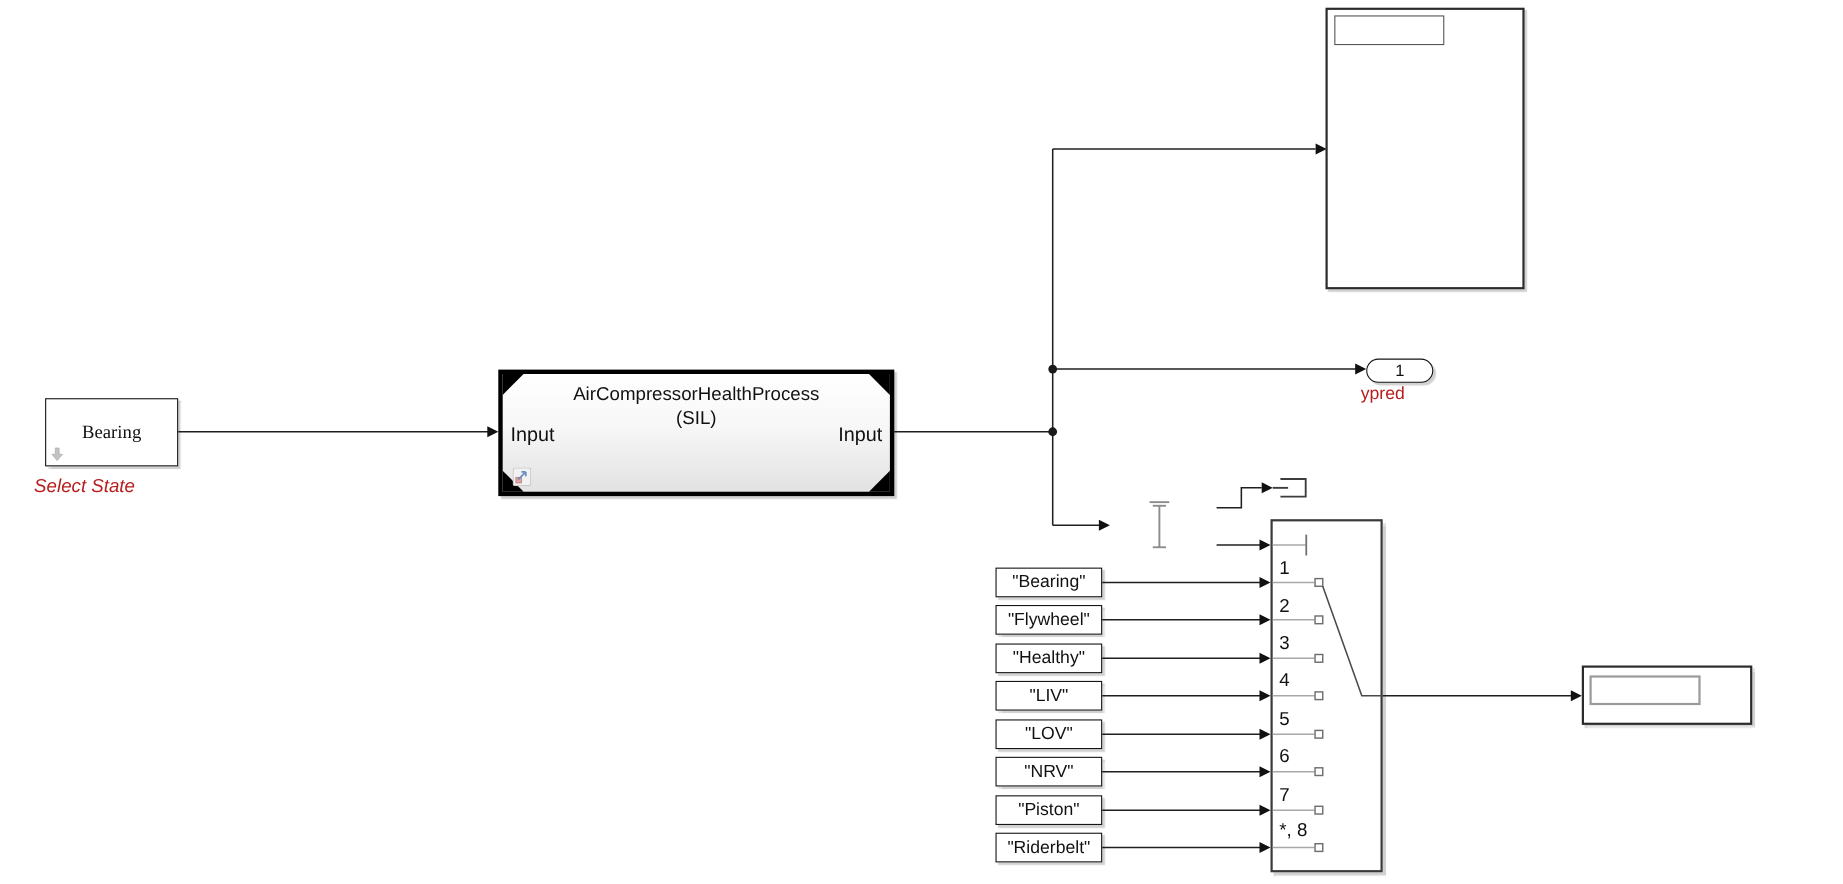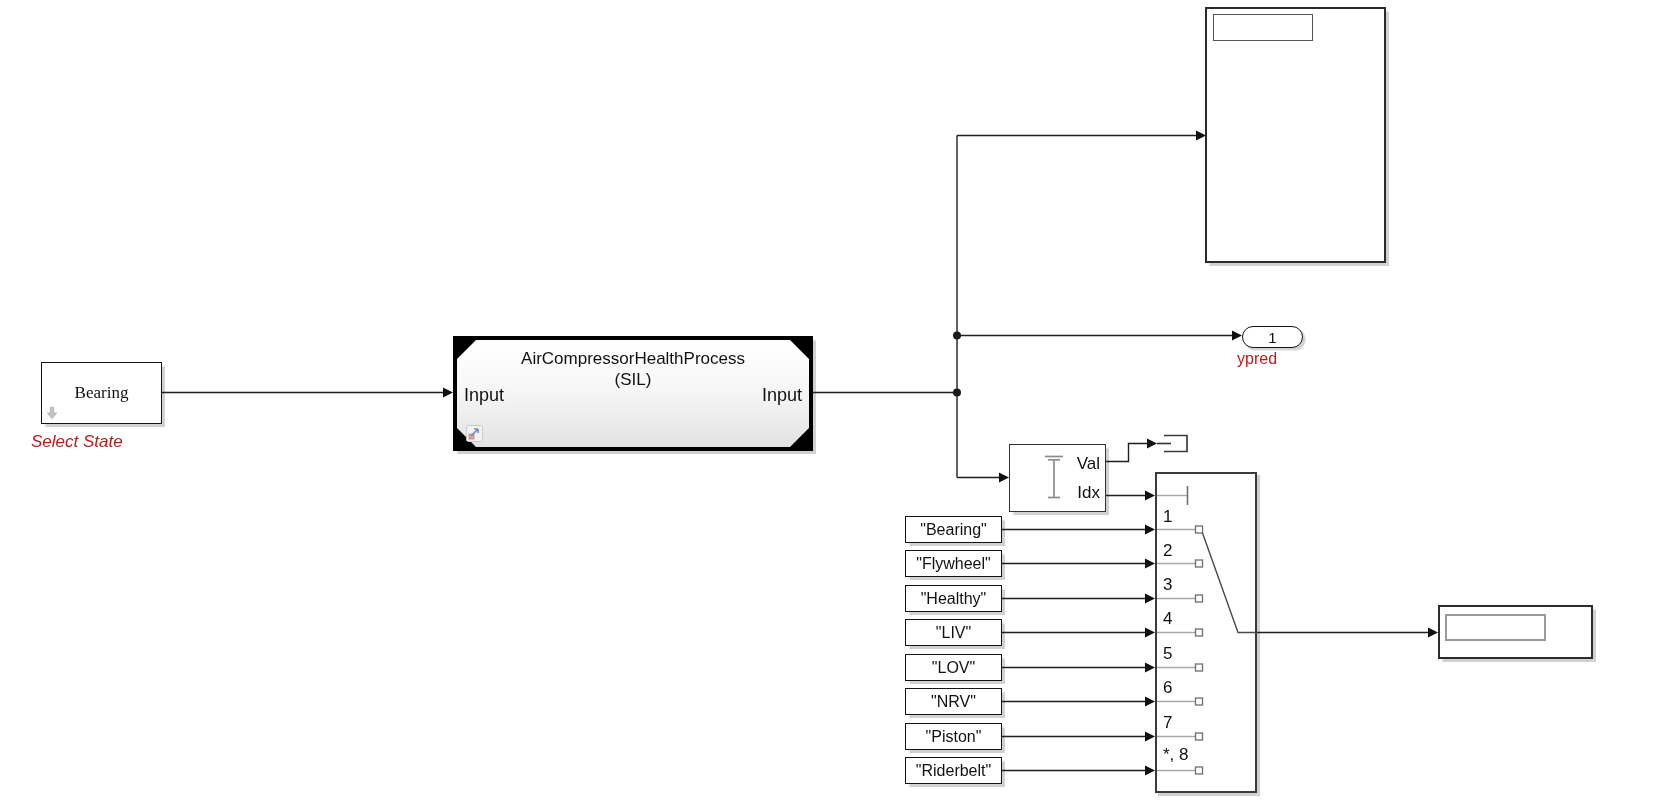--- a/index.html
+++ b/index.html
@@ -83,24 +83,20 @@
 
   <div class="block display-lg" style="left:1205px;top:7px;width:181px;height:256px;">
     <div class="display-cell" style="left:6px;top:5px;width:100px;height:27px;"></div>
   </div>
 
   <div class="block outport" style="left:1242px;top:326px;width:61px;height:22px;">
     <span>1</span>
   </div>
   <div class="caption" style="left:1237px;top:350px;width:72px;font-size:16px;">ypred</div>
 
-  <div class="block max-blk" style="left:1009px;top:444px;width:97px;height:68px;">
-    <div class="max-val">Val</div>
-    <div class="max-idx">Idx</div>
-  </div>
 
   <div class="block mpswitch" style="left:1155px;top:472px;width:102px;height:321px;">
     <div class="sw-label" style="top:33px;">1</div>
     <div class="sw-label" style="top:67px;">2</div>
     <div class="sw-label" style="top:101px;">3</div>
     <div class="sw-label" style="top:135px;">4</div>
     <div class="sw-label" style="top:170px;">5</div>
     <div class="sw-label" style="top:204px;">6</div>
     <div class="sw-label" style="top:239px;">7</div>
     <div class="sw-label" style="top:271px;">*, 8</div>

